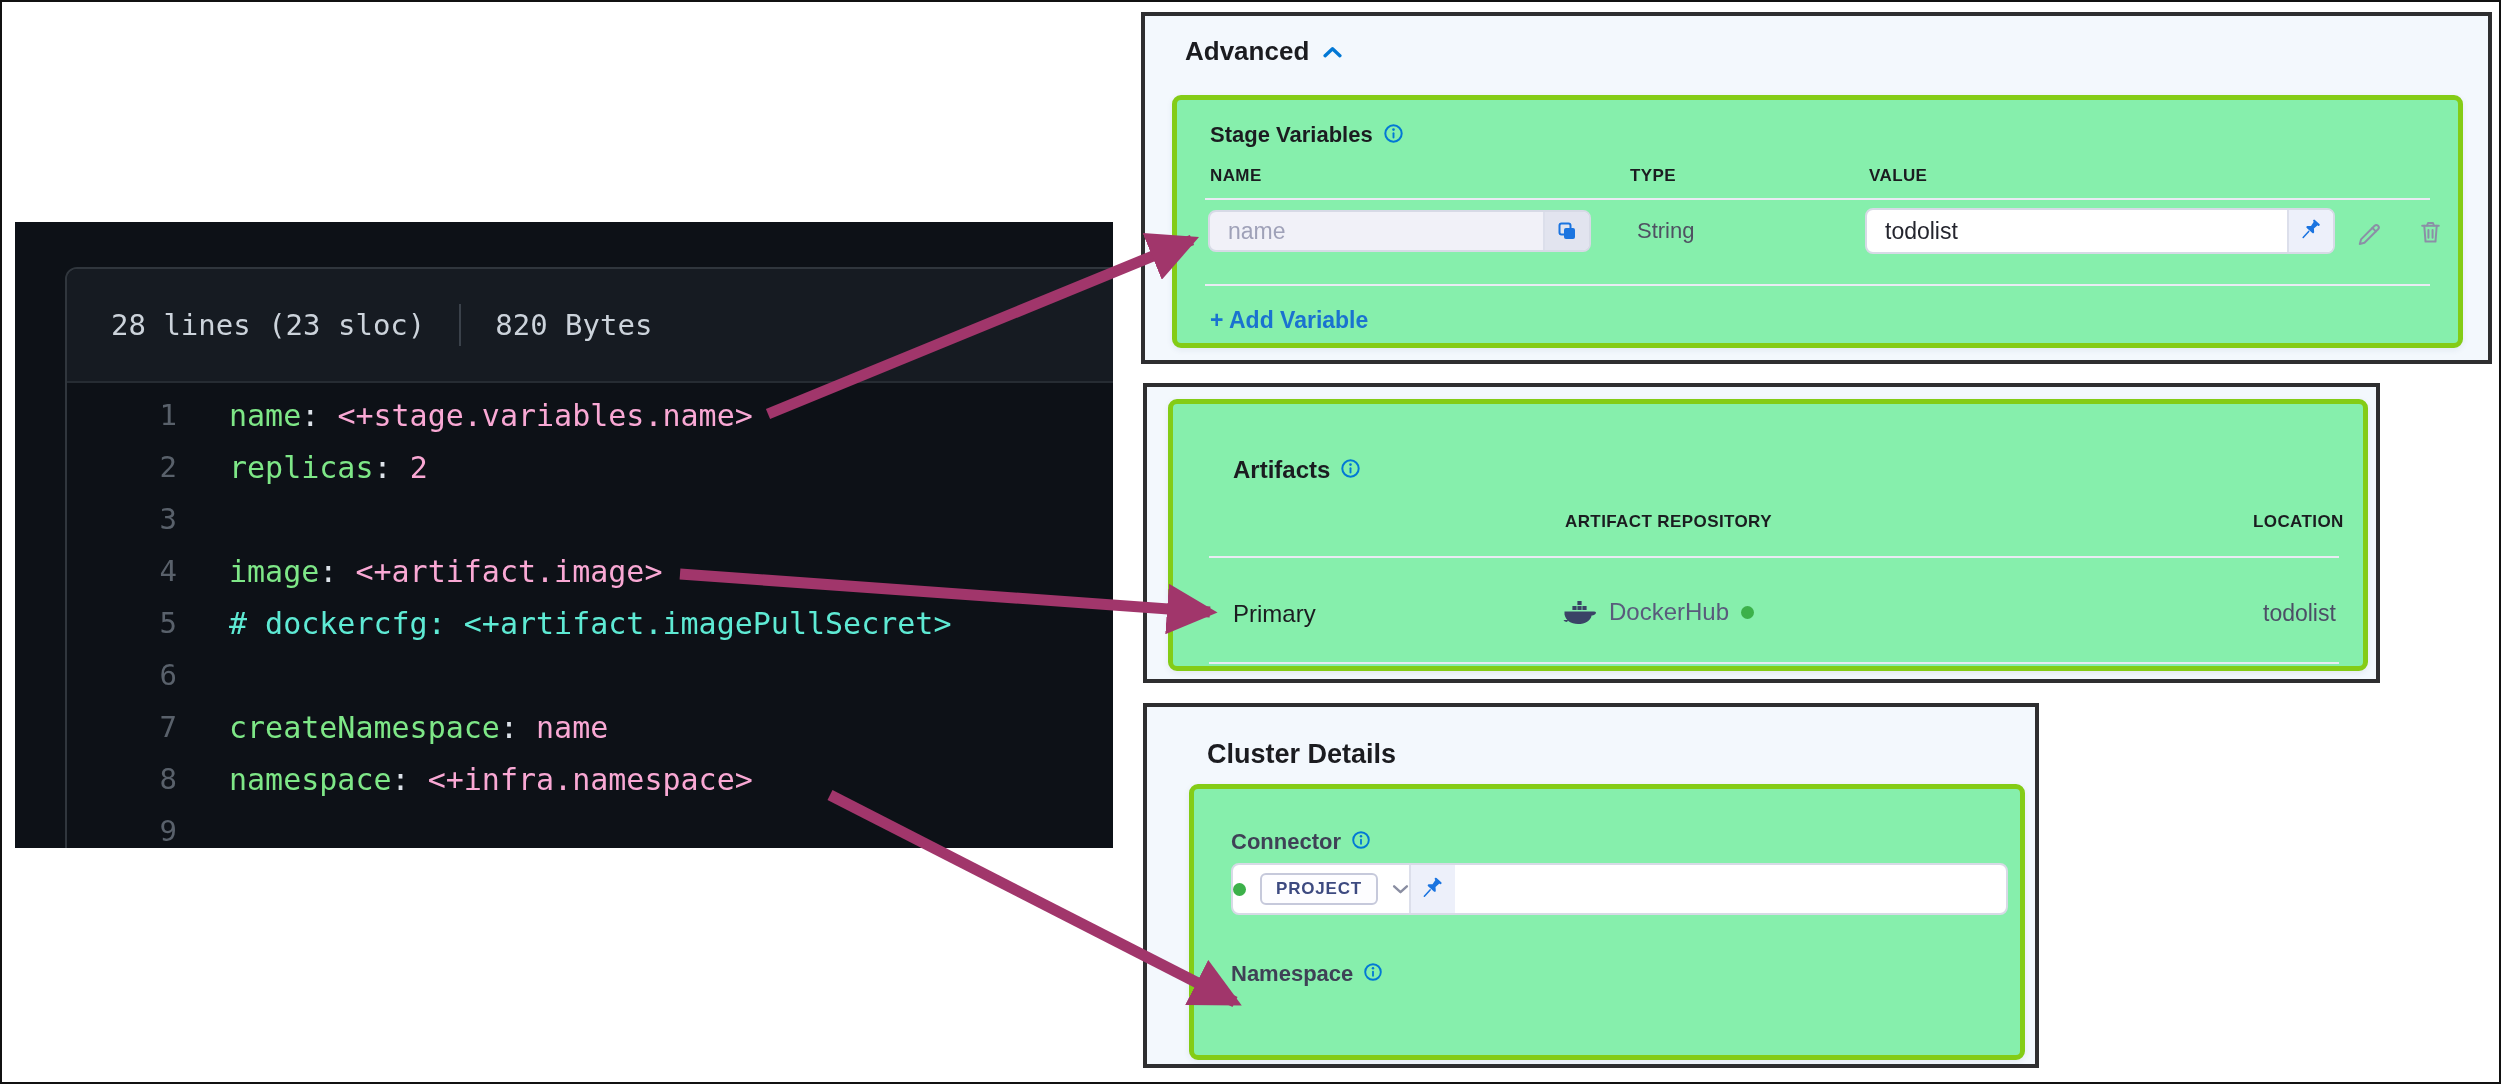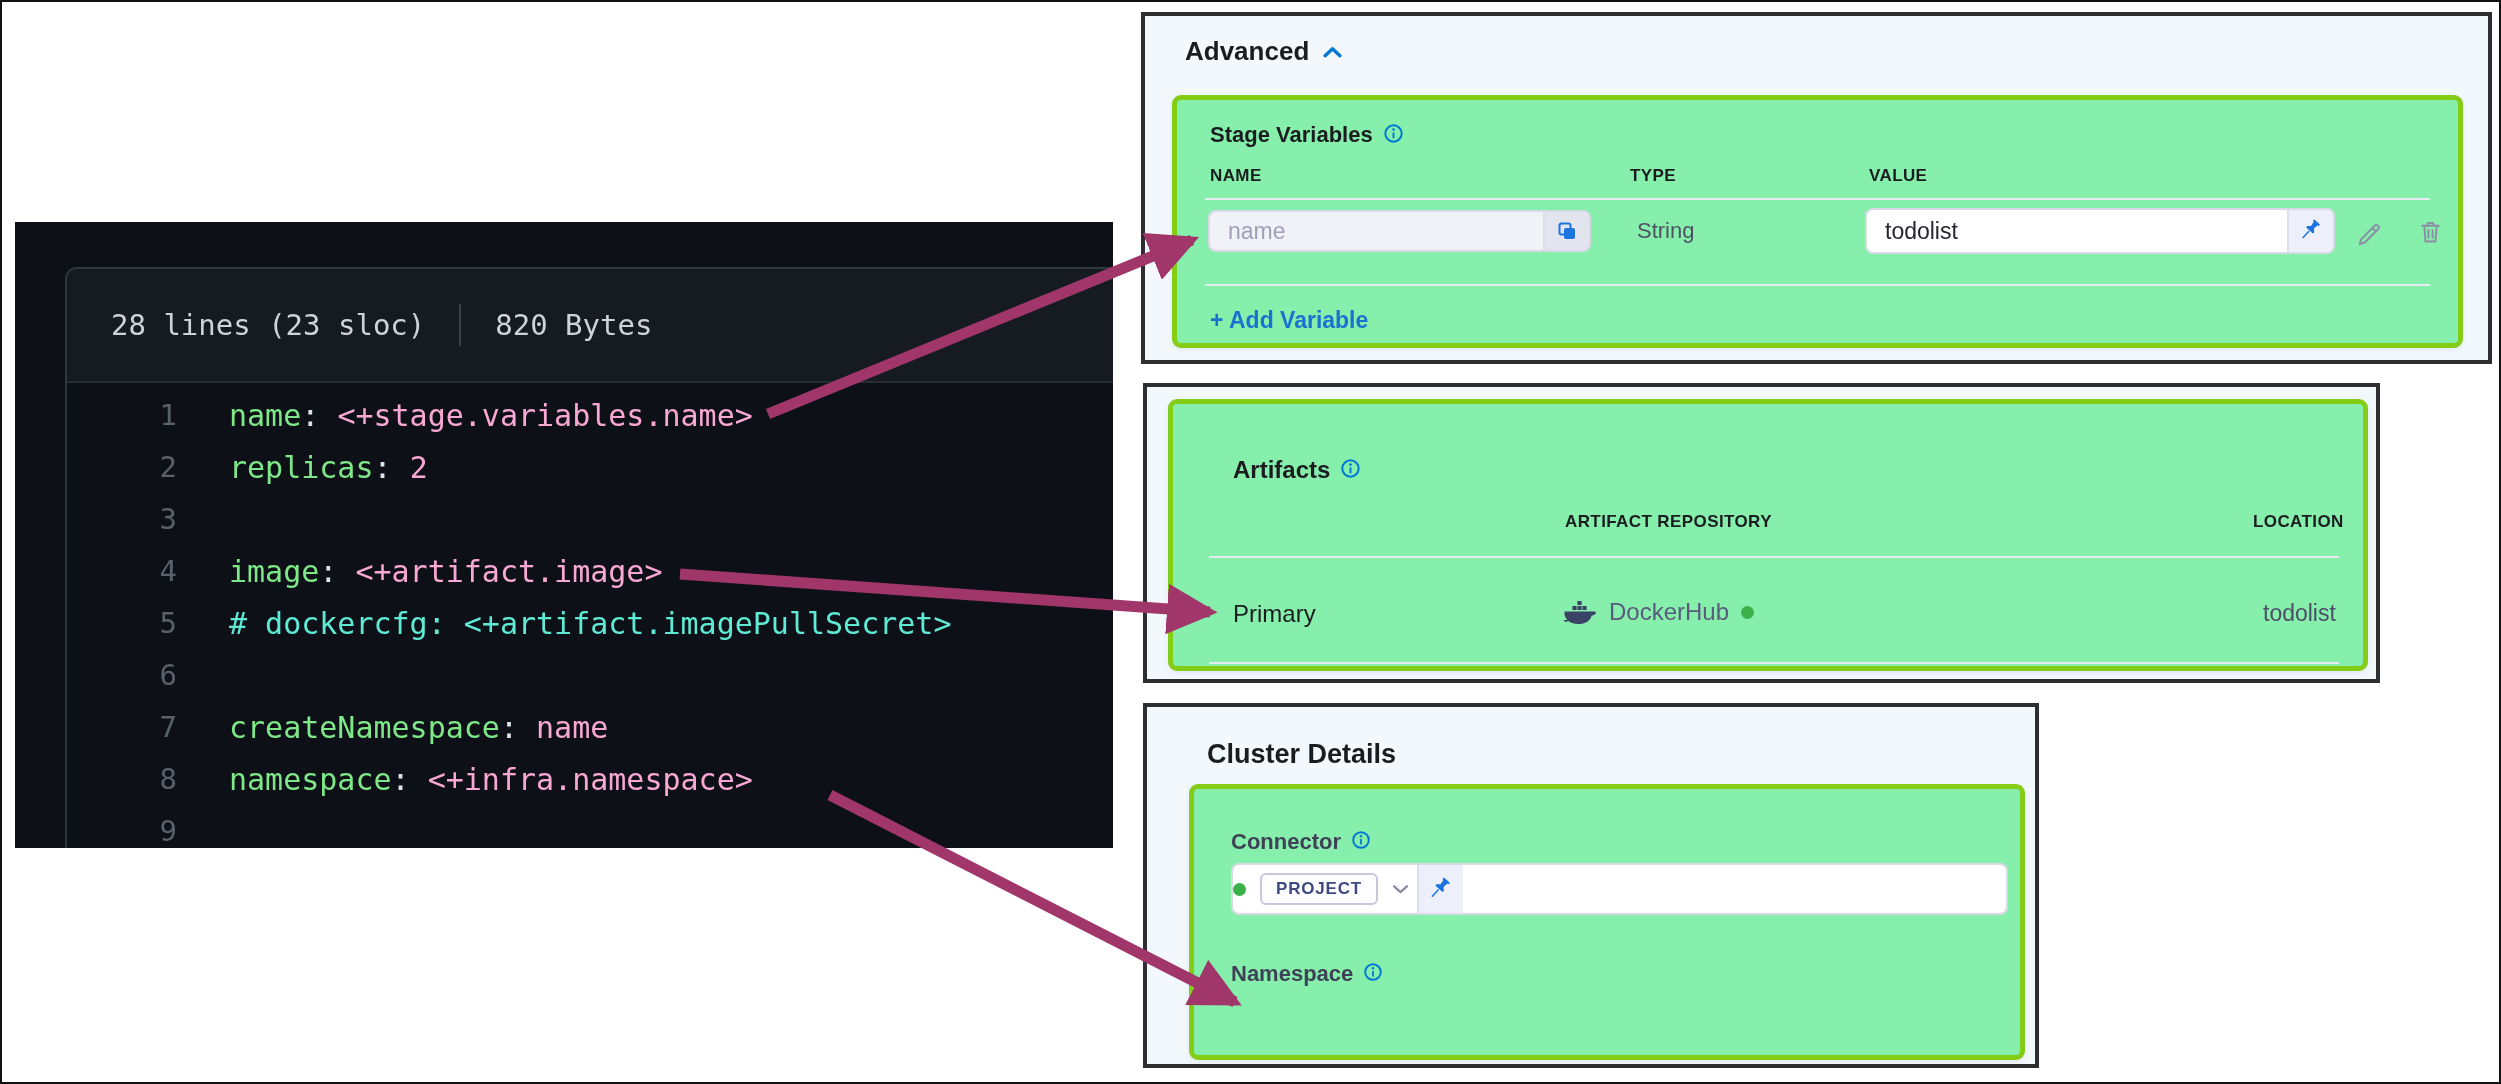--- a/index.html
+++ b/index.html
@@ -206,21 +206,21 @@
         <span class="field-label">Connector</span>
         <span class="info-icon">
           <svg width="20" height="20" viewBox="0 0 21 21">
               <circle cx="10.5" cy="10.5" r="8.2" fill="none" stroke="#0278d5" stroke-width="2"></circle>
               <circle cx="10.5" cy="6.6" r="1.3" fill="#0278d5"></circle>
               <rect x="9.55" y="9.2" width="1.9" height="6.2" rx="0.95" fill="#0278d5"></rect>
             </svg>
         </span>
       </div>
       <div class="cinput" style="left:37px; top:74px; width:777px; height:52px;">
-        <span style="display:flex; align-items:center; gap:14px; padding-right:8px;">
+        <span style="display:flex; align-items:center; gap:14px; padding-right:0;">
           <span class="dot"></span>
           <span class="badge">PROJECT</span>
           <svg width="17" height="10" viewBox="0 0 16 9">
             <polyline points="2,2 8,7.5 14,2" fill="none" stroke="#8a8ea2" stroke-width="2.3" stroke-linecap="round" stroke-linejoin="round"></polyline>
           </svg>
         </span>
         <span class="icon-cell">
           <svg width="27" height="27" viewBox="0 0 24 24" fill="#1b74e0">
               <g transform="rotate(42 12 10)">
                 <path d="M9.2 1.5 h5.6 a1 1 0 0 1 0 2 h-0.4 l-0.6 4.5 2.4 2.3 a1 1 0 0 1 -0.7 1.7 H8.5 a1 1 0 0 1 -0.7 -1.7 l2.4 -2.3 -0.6 -4.5 h-0.4 a1 1 0 0 1 0 -2 z"></path>

